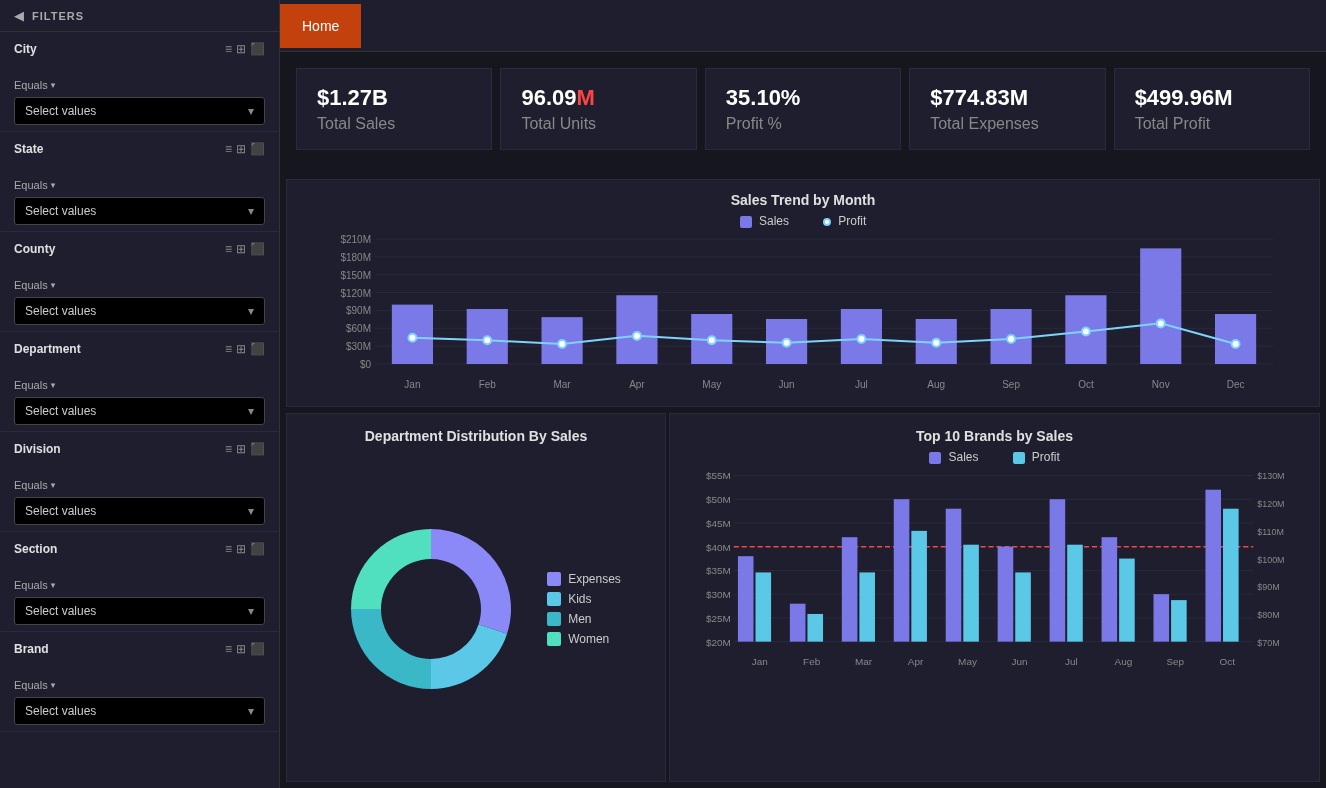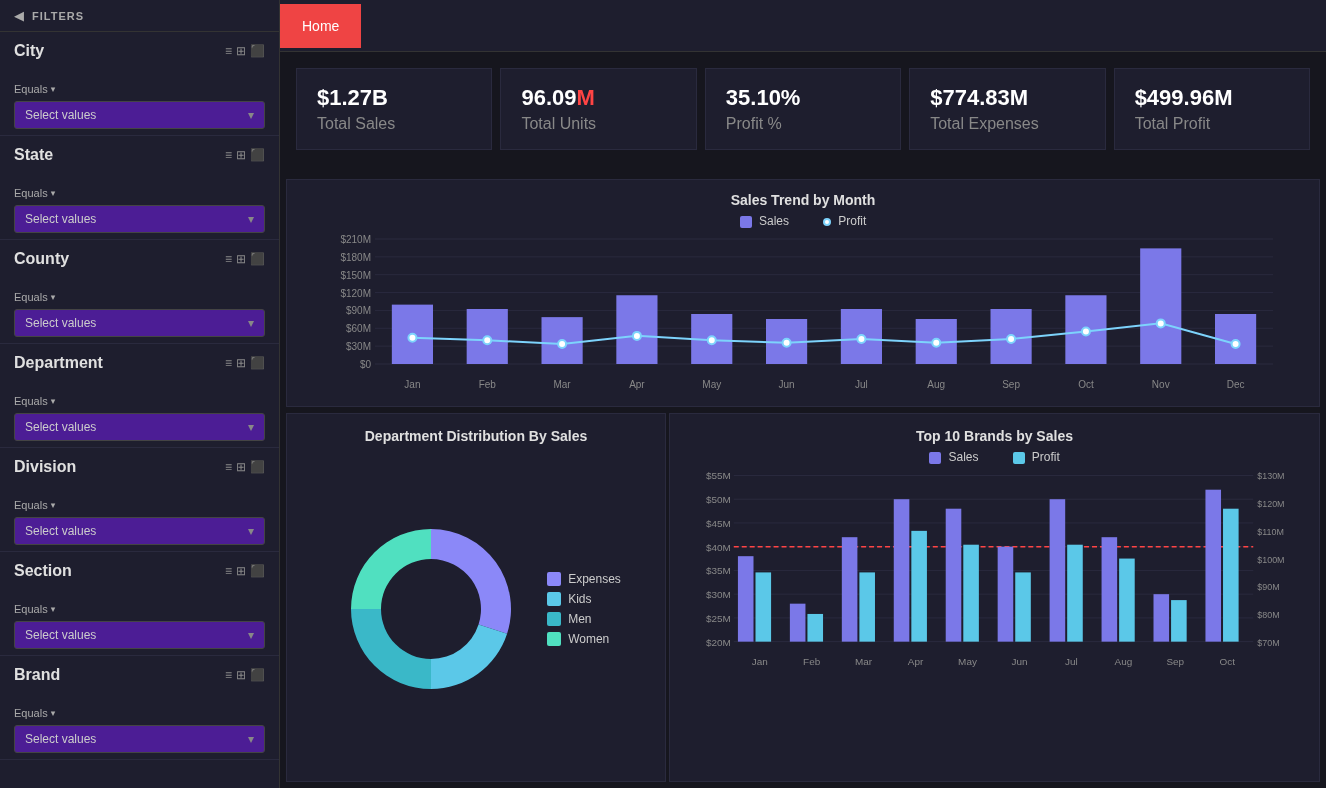--- a/index.html
+++ b/index.html
@@ -41,21 +41,21 @@
       padding: 10px 14px 6px 14px;
       border-bottom: 1px solid #2a2a3e;
     }
     .filter-title-row {
       display: flex;
       align-items: center;
       justify-content: space-between;
       margin-bottom: 2px;
     }
     .filter-title {
-      font-size: 16px;
+      font-size: 12px;
       font-weight: 600;
       color: #e0e0e0;
     }
     .filter-subtitle {
       font-size: 11px;
       color: #aaa;
       display: flex;
       align-items: center;
       gap: 3px;
       margin-bottom: 6px;
@@ -66,21 +66,21 @@
       display: flex;
       gap: 4px;
     }
     .filter-icon-btn {
       color: #888;
       font-size: 12px;
       cursor: pointer;
     }
     .filter-select {
       width: 100%;
-      background: #4c1d95;
+      background: #000000;
       border: 1px solid #444;
       border-radius: 3px;
       color: #ccc;
       font-size: 12px;
       padding: 6px 10px;
       cursor: pointer;
       display: flex;
       align-items: center;
       justify-content: space-between;
     }
@@ -105,21 +105,21 @@
       height: 52px;
       padding: 0 0;
     }
     .nav-tab {
       padding: 14px 22px;
       font-size: 14px;
       cursor: pointer;
       color: #ccc;
     }
     .nav-tab.active {
-      background: #ef4444;
+      background: #c2410c;
       color: #fff;
     }
 
     
     .kpi-row {
       display: flex;
       gap: 8px;
       padding: 16px;
     }
     .kpi-card {

